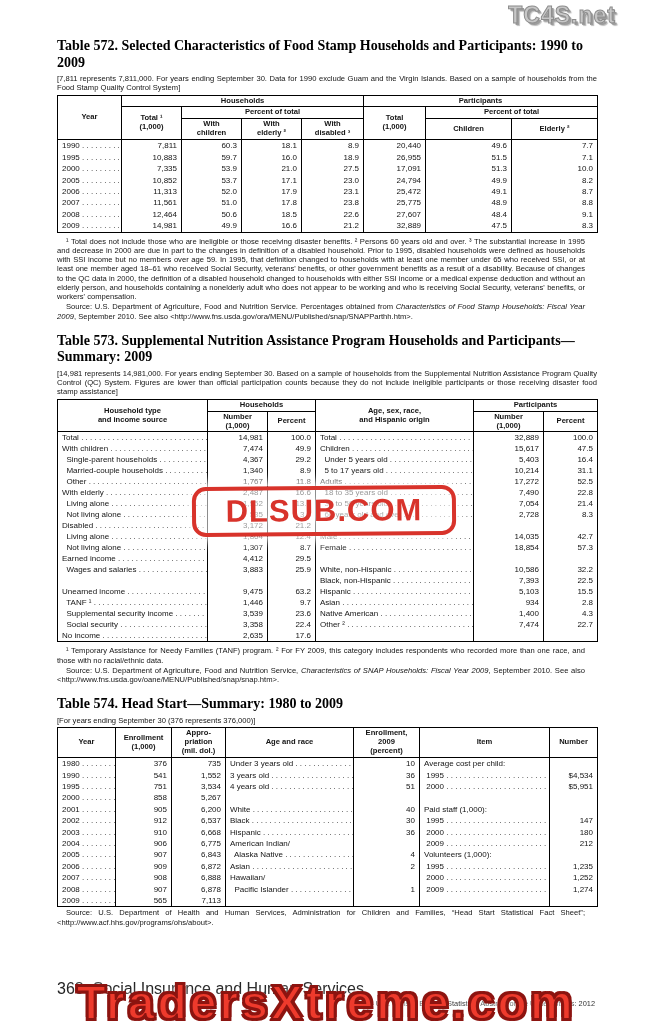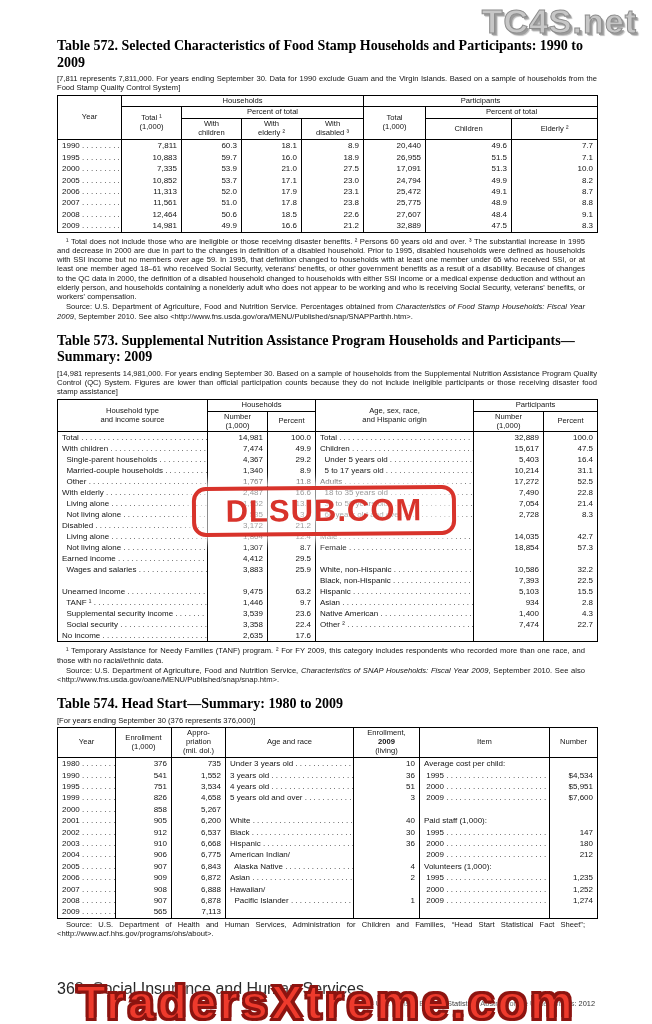--- a/index.html
+++ b/index.html
@@ -13,41 +13,41 @@
 
   .tbl-title {
     font-family:"Liberation Serif", serif; font-weight:bold;
     font-size:14px; line-height:1.18; margin:0 0 3px 0; color:#000;
   }
   .sec-gap { height:12px; }
   .tbl-note { font-size:7.6px; line-height:1.22; text-align:justify; margin:0 0 2px 0; }
 
   table.dt { width:100%; border-collapse:collapse; table-layout:fixed;
              border:1px solid #000; border-top:1.6px solid #000; }
-  .dt th { font-weight:normal; font-size:7.6px; line-height:1.18; text-align:center;
+  .dt th { font-weight:bold; font-size:7.6px; line-height:1.18; text-align:center;
            vertical-align:middle; border:1px solid #000; padding:1px 2px; white-space:pre-line; }
   .dt td { font-size:8px; height:11.4px; line-height:11.4px; padding:0 4px;
            border-left:1px solid #000; border-right:1px solid #000;
            overflow:hidden; vertical-align:bottom; }
   .t573 td { height:11px; line-height:11px; }
   .dt td.lbl { text-align:left; white-space:pre; }
   .dt td.num { text-align:right; white-space:nowrap; }
   .leader::after { content:" . . . . . . . . . . . . . . . . . . . . . . . . . . . . . . . . . . . . . . . . . . ."; }
 
   .fnote { font-size:7.6px; line-height:1.22; text-align:justify; margin:4px 12px 0 0; text-indent:9px; }
   .src   { margin-top:1px; }
   .src i { font-style:italic; }
 
   .page-footer { position:absolute; left:57px; top:980px; font-size:16px; color:#222; }
   .page-footer .pg-num { margin-right:9px; }
   .credit { position:absolute; right:57px; top:999px; font-size:7.4px; color:#333; }
 
   .wm-top {
-    position:absolute; top:2px; right:15px; z-index:9;
-    font-weight:bold; font-size:34px; letter-spacing:1px; white-space:nowrap;
+    position:absolute; top:2px; right:36px; z-index:9;
+    font-weight:bold; font-size:23px; letter-spacing:1px; white-space:nowrap;
     color:#c7c7c7; -webkit-text-stroke:1px #8d8d8d;
     text-shadow:2px 2px 0 #9c9c9c, 3px 3px 1px #bdbdbd;
   }
   .wm-stamp {
     position:absolute; top:486px; left:192px; width:264px; height:50px; z-index:8;
     display:flex; align-items:center; justify-content:center;
     border:4px solid #d8332b; border-radius:14px;
     background:rgba(255,255,255,.55);
     box-shadow:0 0 12px 5px rgba(255,255,255,.85);
     font-weight:bold; font-size:31px; letter-spacing:1px; color:#d8332b;
@@ -405,21 +405,21 @@
       </colgroup>
       <thead>
         <tr>
           <th>Year</th>
           <th>Enrollment
 (1,000)</th>
           <th>Appro-
 priation
 (mil. dol.)</th>
           <th>Age and race</th>
-          <th><span>Enrollment,</span><br><b>2009</b><br><span>(living)</span></th>
+          <th><span>Enrollment,</span><br><b>2009</b><br><span>(percent)</span></th>
           <th>Item</th>
           <th>Number</th>
         </tr>
       </thead>
       <tbody>
           <tr>
             <td class="lbl leader">1980</td>
             <td class="num">376</td>
             <td class="num">735</td>
             <td class="lbl leader">Under 3 years old</td>
@@ -439,29 +439,20 @@
           <tr>
             <td class="lbl leader">1995</td>
             <td class="num">751</td>
             <td class="num">3,534</td>
             <td class="lbl leader">4 years old</td>
             <td class="num">51</td>
             <td class="lbl leader"> 2000</td>
             <td class="num">$5,951</td>
           </tr>
           <tr>
-            <td class="lbl leader">1999</td>
-            <td class="num">826</td>
-            <td class="num">4,658</td>
-            <td class="lbl leader">5 years old and over</td>
-            <td class="num">3</td>
-            <td class="lbl leader"> 2009</td>
-            <td class="num">$7,600</td>
-          </tr>
-          <tr>
             <td class="lbl leader">2000</td>
             <td class="num">858</td>
             <td class="num">5,267</td>
             <td class="lbl"></td>
             <td class="num"></td>
             <td class="lbl"></td>
             <td class="num"></td>
           </tr>
           <tr>
             <td class="lbl leader">2001</td>

